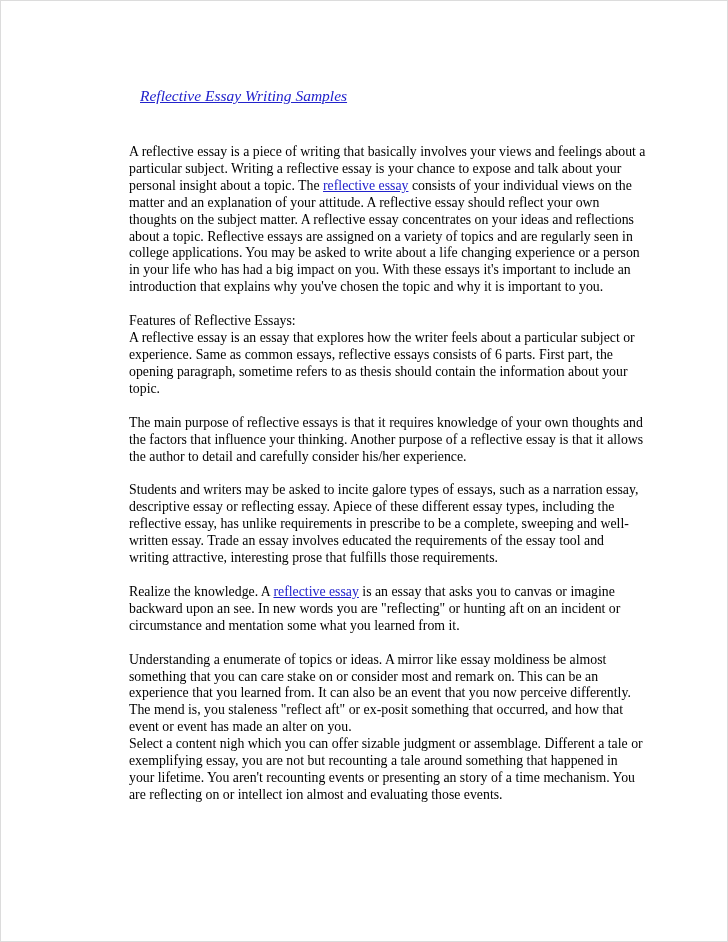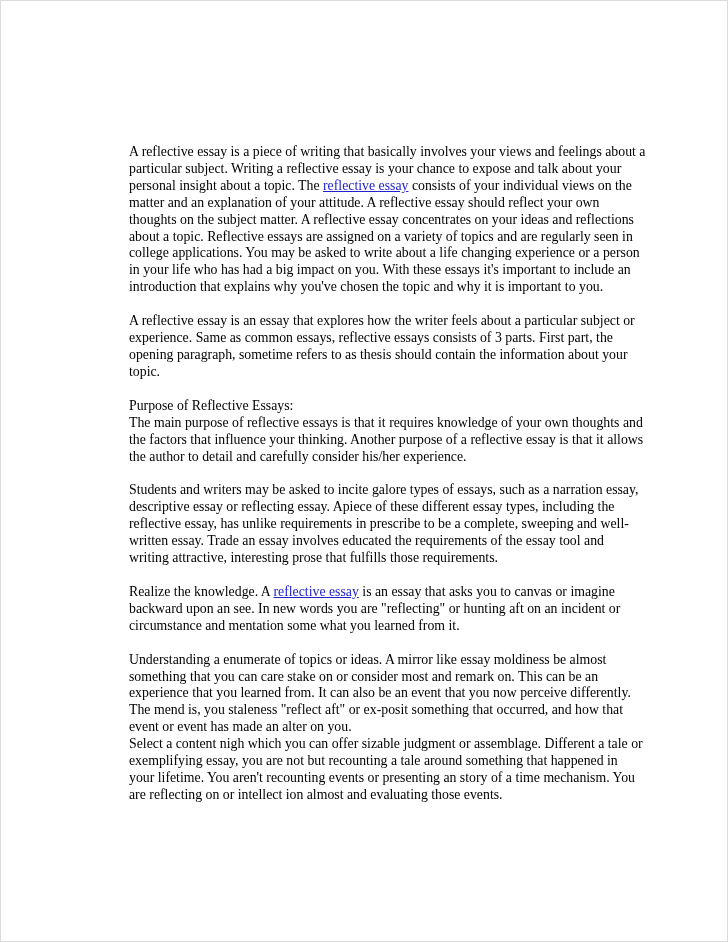--- a/index.html
+++ b/index.html
@@ -47,33 +47,34 @@
   }
   .para {
     margin: 0;
   }
 </style>
 </head>
 <body>
 
 <div class="page">
 
+  <div class="doc-title"><a class="title-link">Reflective Essay Writing Samples</a></div>
 
   <div class="content">
 
     <div class="block">
       <p class="para"><span class="run">A reflective essay is a piece of writing that basically involves your views and feelings about a particular subject. Writing a reflective essay is your chance to expose and talk about your personal insight about a topic. The </span><a class="inline-link">reflective essay</a><span class="run"> consists of your individual views on the matter and an explanation of your attitude. A reflective essay should reflect your own thoughts on the subject matter. A reflective essay concentrates on your ideas and reflections about a topic. Reflective essays are assigned on a variety of topics and are regularly seen in college applications. You may be asked to write about a life changing experience or a person in your life who has had a big impact on you. With these essays it's important to include an introduction that explains why you've chosen the topic and why it is important to you.</span></p>
     </div>
 
     <div class="block">
-      <p class="para">A reflective essay is an essay that explores how the writer feels about a particular subject or experience. Same as common essays, reflective essays consists of 3 parts. First part, the opening paragraph, sometime refers to as thesis should contain the information about your topic.</p>
+      <p class="para">Features of Reflective Essays:</p>
+      <p class="para">A reflective essay is an essay that explores how the writer feels about a particular subject or experience. Same as common essays, reflective essays consists of 6 parts. First part, the opening paragraph, sometime refers to as thesis should contain the information about your topic.</p>
     </div>
 
     <div class="block">
-      <p class="para">Purpose of Reflective Essays:</p>
       <p class="para">The main purpose of reflective essays is that it requires knowledge of your own thoughts and the factors that influence your thinking. Another purpose of a reflective essay is that it allows the author to detail and carefully consider his/her experience.</p>
     </div>
 
     <div class="block">
       <p class="para">Students and writers may be asked to incite galore types of essays, such as a narration essay, descriptive essay or reflecting essay. Apiece of these different essay types, including the reflective essay, has unlike requirements in prescribe to be a complete, sweeping and well-written essay. Trade an essay involves educated the requirements of the essay tool and writing attractive, interesting prose that fulfills those requirements.</p>
     </div>
 
     <div class="block">
       <p class="para"><span class="run">Realize the knowledge. A </span><a class="inline-link">reflective essay</a><span class="run"> is an essay that asks you to canvas or imagine backward upon an see. In new words you are "reflecting" or hunting aft on an incident or circumstance and mentation some what you learned from it.</span></p>
     </div>

